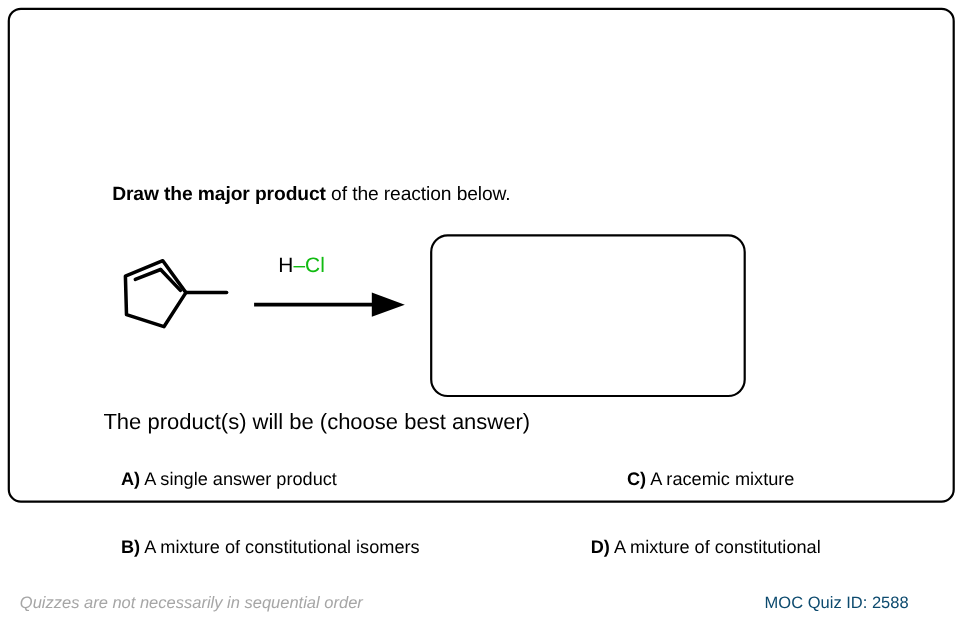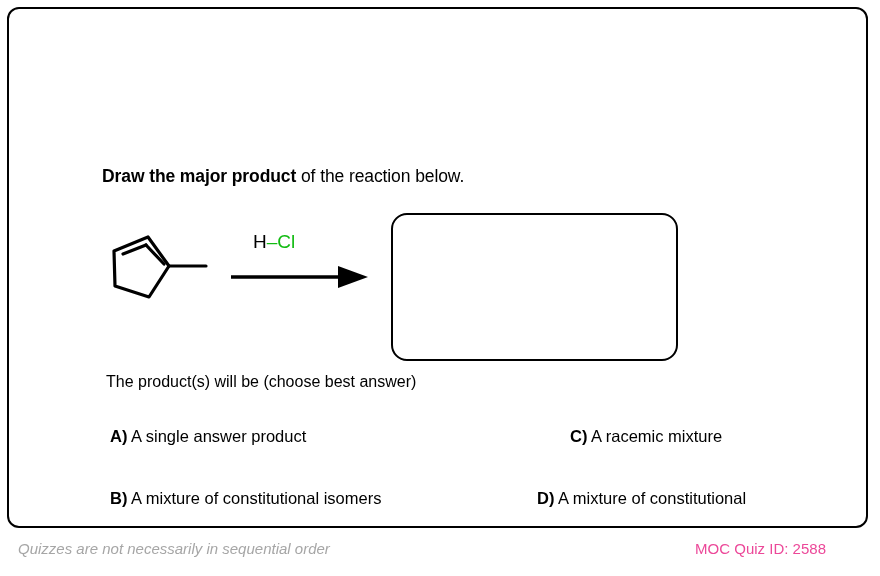--- a/index.html
+++ b/index.html
@@ -13,21 +13,21 @@
     font-family: "Liberation Sans", sans-serif;
     color: #000000;
     position: relative;
     overflow: hidden;
   }
   #quiz-card {
     position: absolute;
     left: 7px;
     top: 7px;
     width: 861px;
-    height: 521px;
+    height: 450px;
     box-sizing: border-box;
     border: 2.5px solid #000000;
     border-radius: 12px;
     background: #ffffff;
   }
   #prompt {
     position: absolute;
     left: 93px;
     top: 157px;
     font-size: 17.5px;
@@ -65,23 +65,23 @@
     width: 287px;
     height: 148px;
     box-sizing: border-box;
     border: 2.5px solid #000000;
     border-radius: 16px;
     background: #ffffff;
   }
 
   #question-line {
     position: absolute;
-    left: 97px;
+    left: 85px;
     top: 364px;
-    font-size: 16px;
+    font-size: 20px;
     white-space: nowrap;
   }
 
   .answer {
     position: absolute;
     font-size: 16.5px;
     white-space: nowrap;
   }
   .answer .letter { font-weight: bold; }
   #answer-a { left: 101px; top: 418px; }
@@ -103,21 +103,21 @@
     font-size: 15px;
     font-style: italic;
     color: #a6a6a6;
     white-space: nowrap;
   }
   #footer-quiz-id {
     position: absolute;
     right: 14px;
     top: 0px;
     font-size: 15px;
-    color: #ec4899;
+    color: #0c4a6e;
     white-space: nowrap;
   }
 </style>
 </head>
 <body>
 
 <div id="quiz-card">
 
   <div id="prompt">
     <span class="bold">Draw the major product</span><span> of the reaction below.</span>

